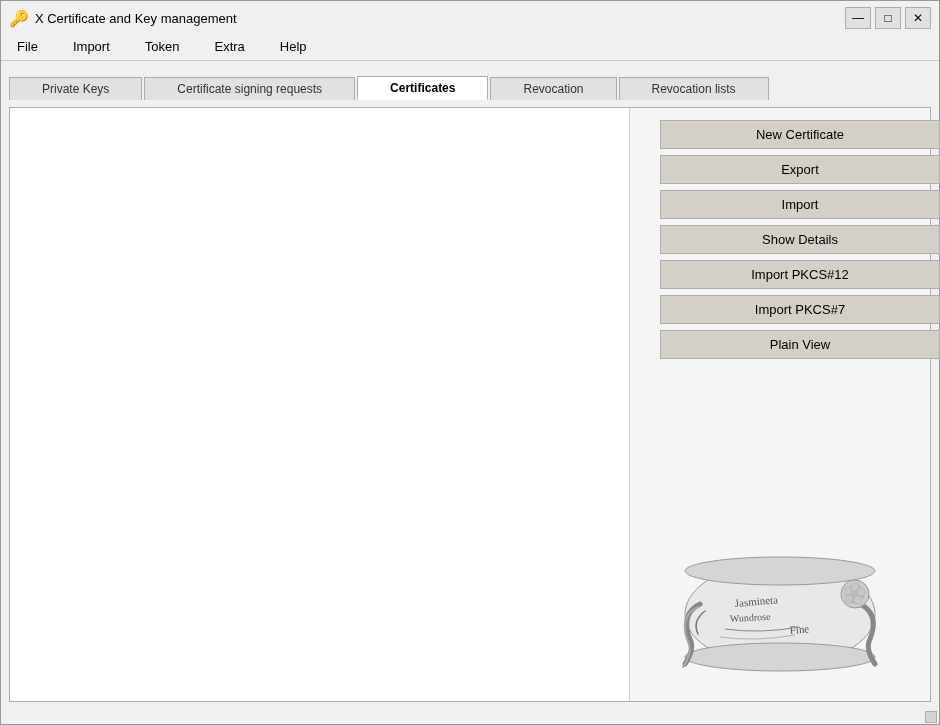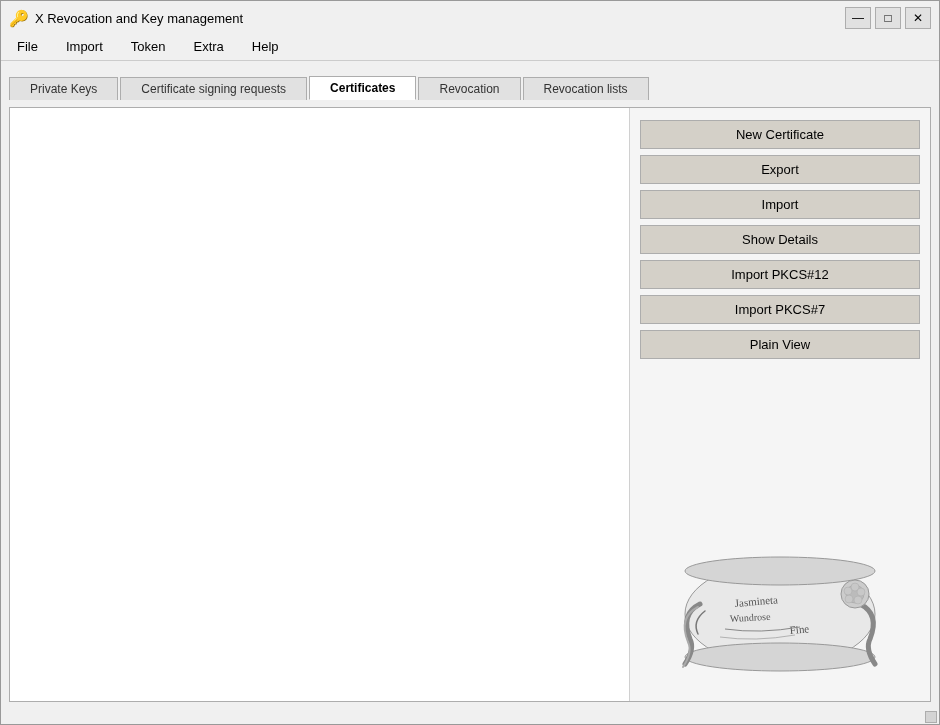--- a/index.html
+++ b/index.html
@@ -70,21 +70,21 @@
       justify-content: center;
       font-size: 12px;
       color: #000;
     }
 
     
     .menu-bar {
       display: flex;
       align-items: center;
       padding: 2px 8px;
-      gap: 12px;
+      gap: 19px;
       height: 28px;
       border-bottom: 1px solid #ccc;
     }
 
     .menu-item {
       padding: 2px 8px;
       cursor: pointer;
       font-size: 13px;
       color: #000;
     }
@@ -93,21 +93,21 @@
     .tab-bar {
       display: flex;
       align-items: flex-end;
       padding: 6px 8px 0 8px;
       gap: 2px;
       height: 38px;
       background: #f0f0f0;
     }
 
     .tab {
-      padding: 4px 20px;
+      padding: 4px 32px;
       border: 1px solid #adadad;
       background: #e1e1e1;
       cursor: pointer;
       font-size: 12px;
       border-bottom: none;
       position: relative;
       bottom: -1px;
       color: #333;
     }
 
@@ -159,20 +159,21 @@
     .action-btn {
       width: 100%;
       padding: 6px 12px;
       background: #d4d0c8;
       border: 1px solid #adadad;
       cursor: pointer;
       font-size: 13px;
       color: #000;
       text-align: center;
       font-family: 'Segoe UI', Arial, sans-serif;
+      margin-left: 20px;
     }
 
     
     .cert-illustration {
       flex: 1;
       display: flex;
       align-items: flex-end;
       justify-content: center;
       padding-bottom: 10px;
     }
@@ -207,21 +208,21 @@
     }
   </style>
 </head>
 <body>
 
 <div class="window">
 
   <div class="title-bar">
     <div class="title-bar-left">
       <span class="title-bar-icon">🔑</span>
-      <span class="title-bar-title">X Revocation and Key management</span>
+      <span class="title-bar-title">X Certificate and Key management</span>
     </div>
     <div class="title-bar-controls">
       <button class="title-bar-btn">—</button>
       <button class="title-bar-btn">□</button>
       <button class="title-bar-btn">✕</button>
     </div>
   </div>
 
   <div class="menu-bar">
     <span class="menu-item">File</span>

